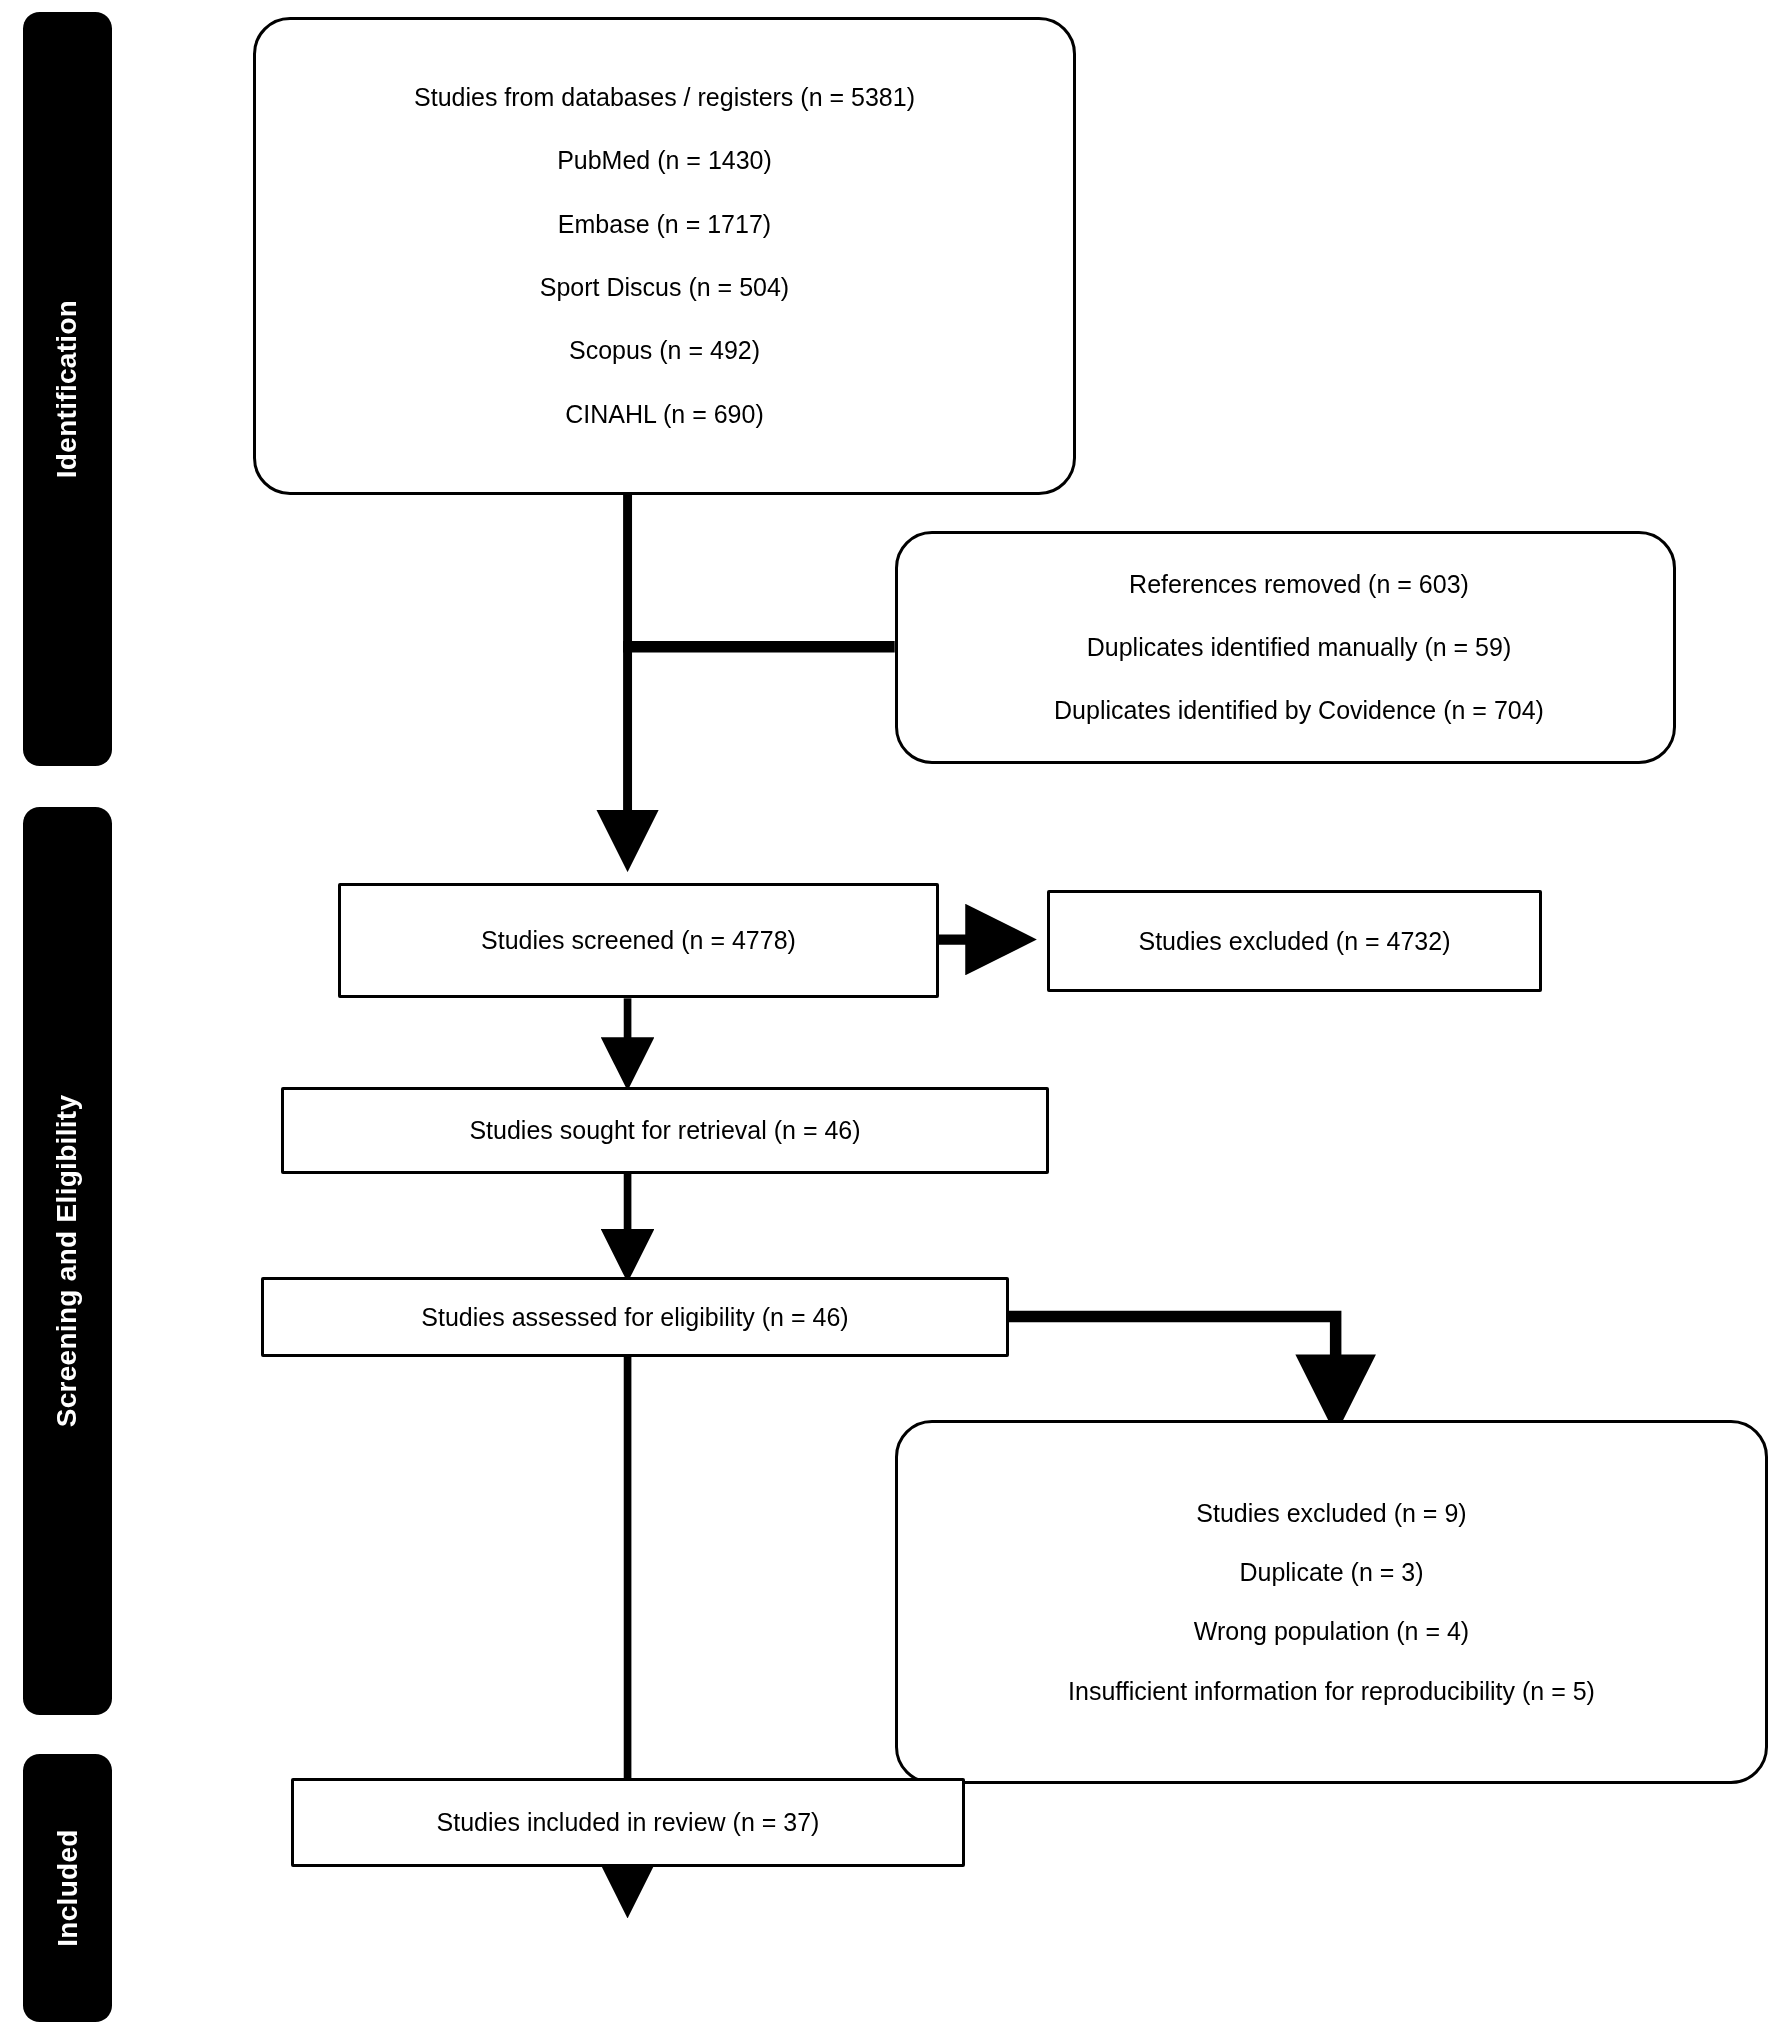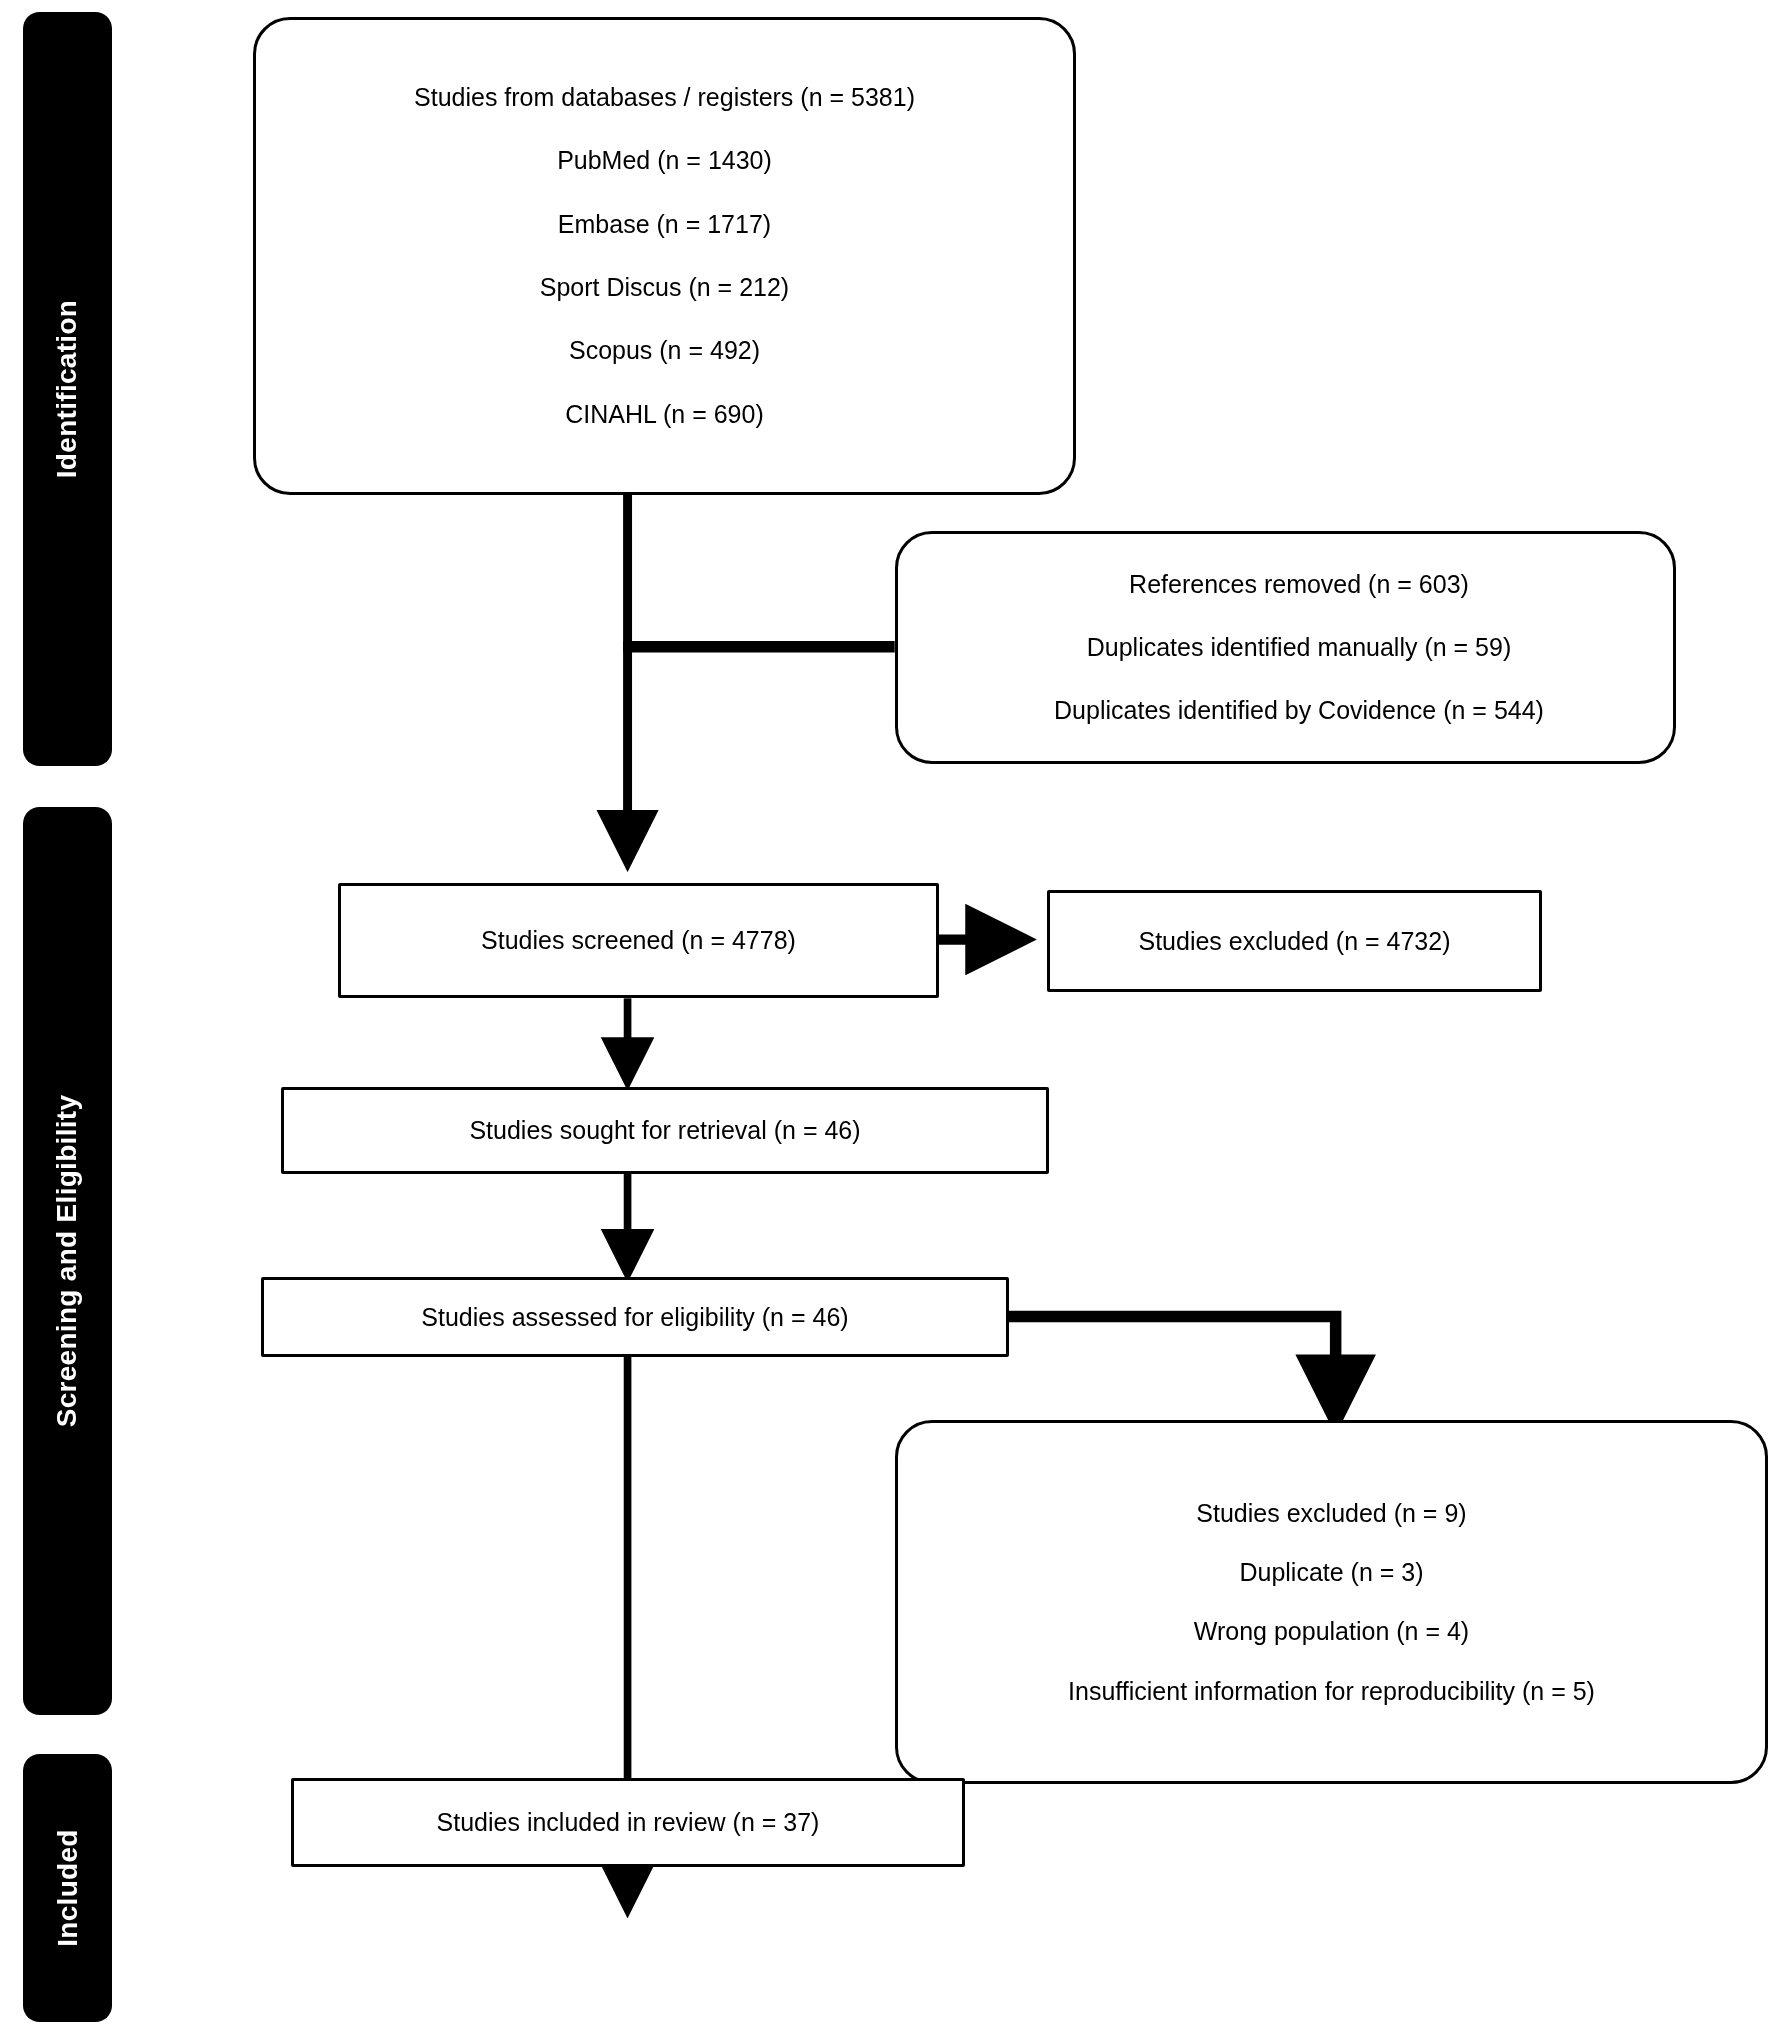--- a/index.html
+++ b/index.html
@@ -121,29 +121,29 @@
   </div>
 
   <div class="stage-bar" style="left:23px; top:1754px; width:89px; height:268px;">
     <span class="stage-label">Included</span>
   </div>
 
   <div class="flow-box radius-lg multi" style="left:253px; top:16.6px; width:823px; height:478px;">
     <div class="line">Studies from databases / registers (n = 5381)</div>
     <div class="line">PubMed (n = 1430)</div>
     <div class="line">Embase (n = 1717)</div>
-    <div class="line">Sport Discus (n = 212)</div>
+    <div class="line">Sport Discus (n = 504)</div>
     <div class="line">Scopus (n = 492)</div>
     <div class="line">CINAHL (n = 690)</div>
   </div>
 
   <div class="flow-box radius-lg multi" style="left:895px; top:531px; width:781px; height:233px;padding-left:27px;">
     <div class="line">References removed (n = 603)</div>
     <div class="line">Duplicates identified manually (n = 59)</div>
-    <div class="line">Duplicates identified by Covidence (n = 544)</div>
+    <div class="line">Duplicates identified by Covidence (n = 704)</div>
   </div>
 
   <div class="flow-box radius-sm" style="left:338px; top:883px; width:601px; height:115px;">
     <div class="line">Studies screened (n = 4778)</div>
   </div>
 
   <div class="flow-box radius-sm" style="left:1047px; top:890px; width:495px; height:102px;">
     <div class="line">Studies excluded (n = 4732)</div>
   </div>
 

